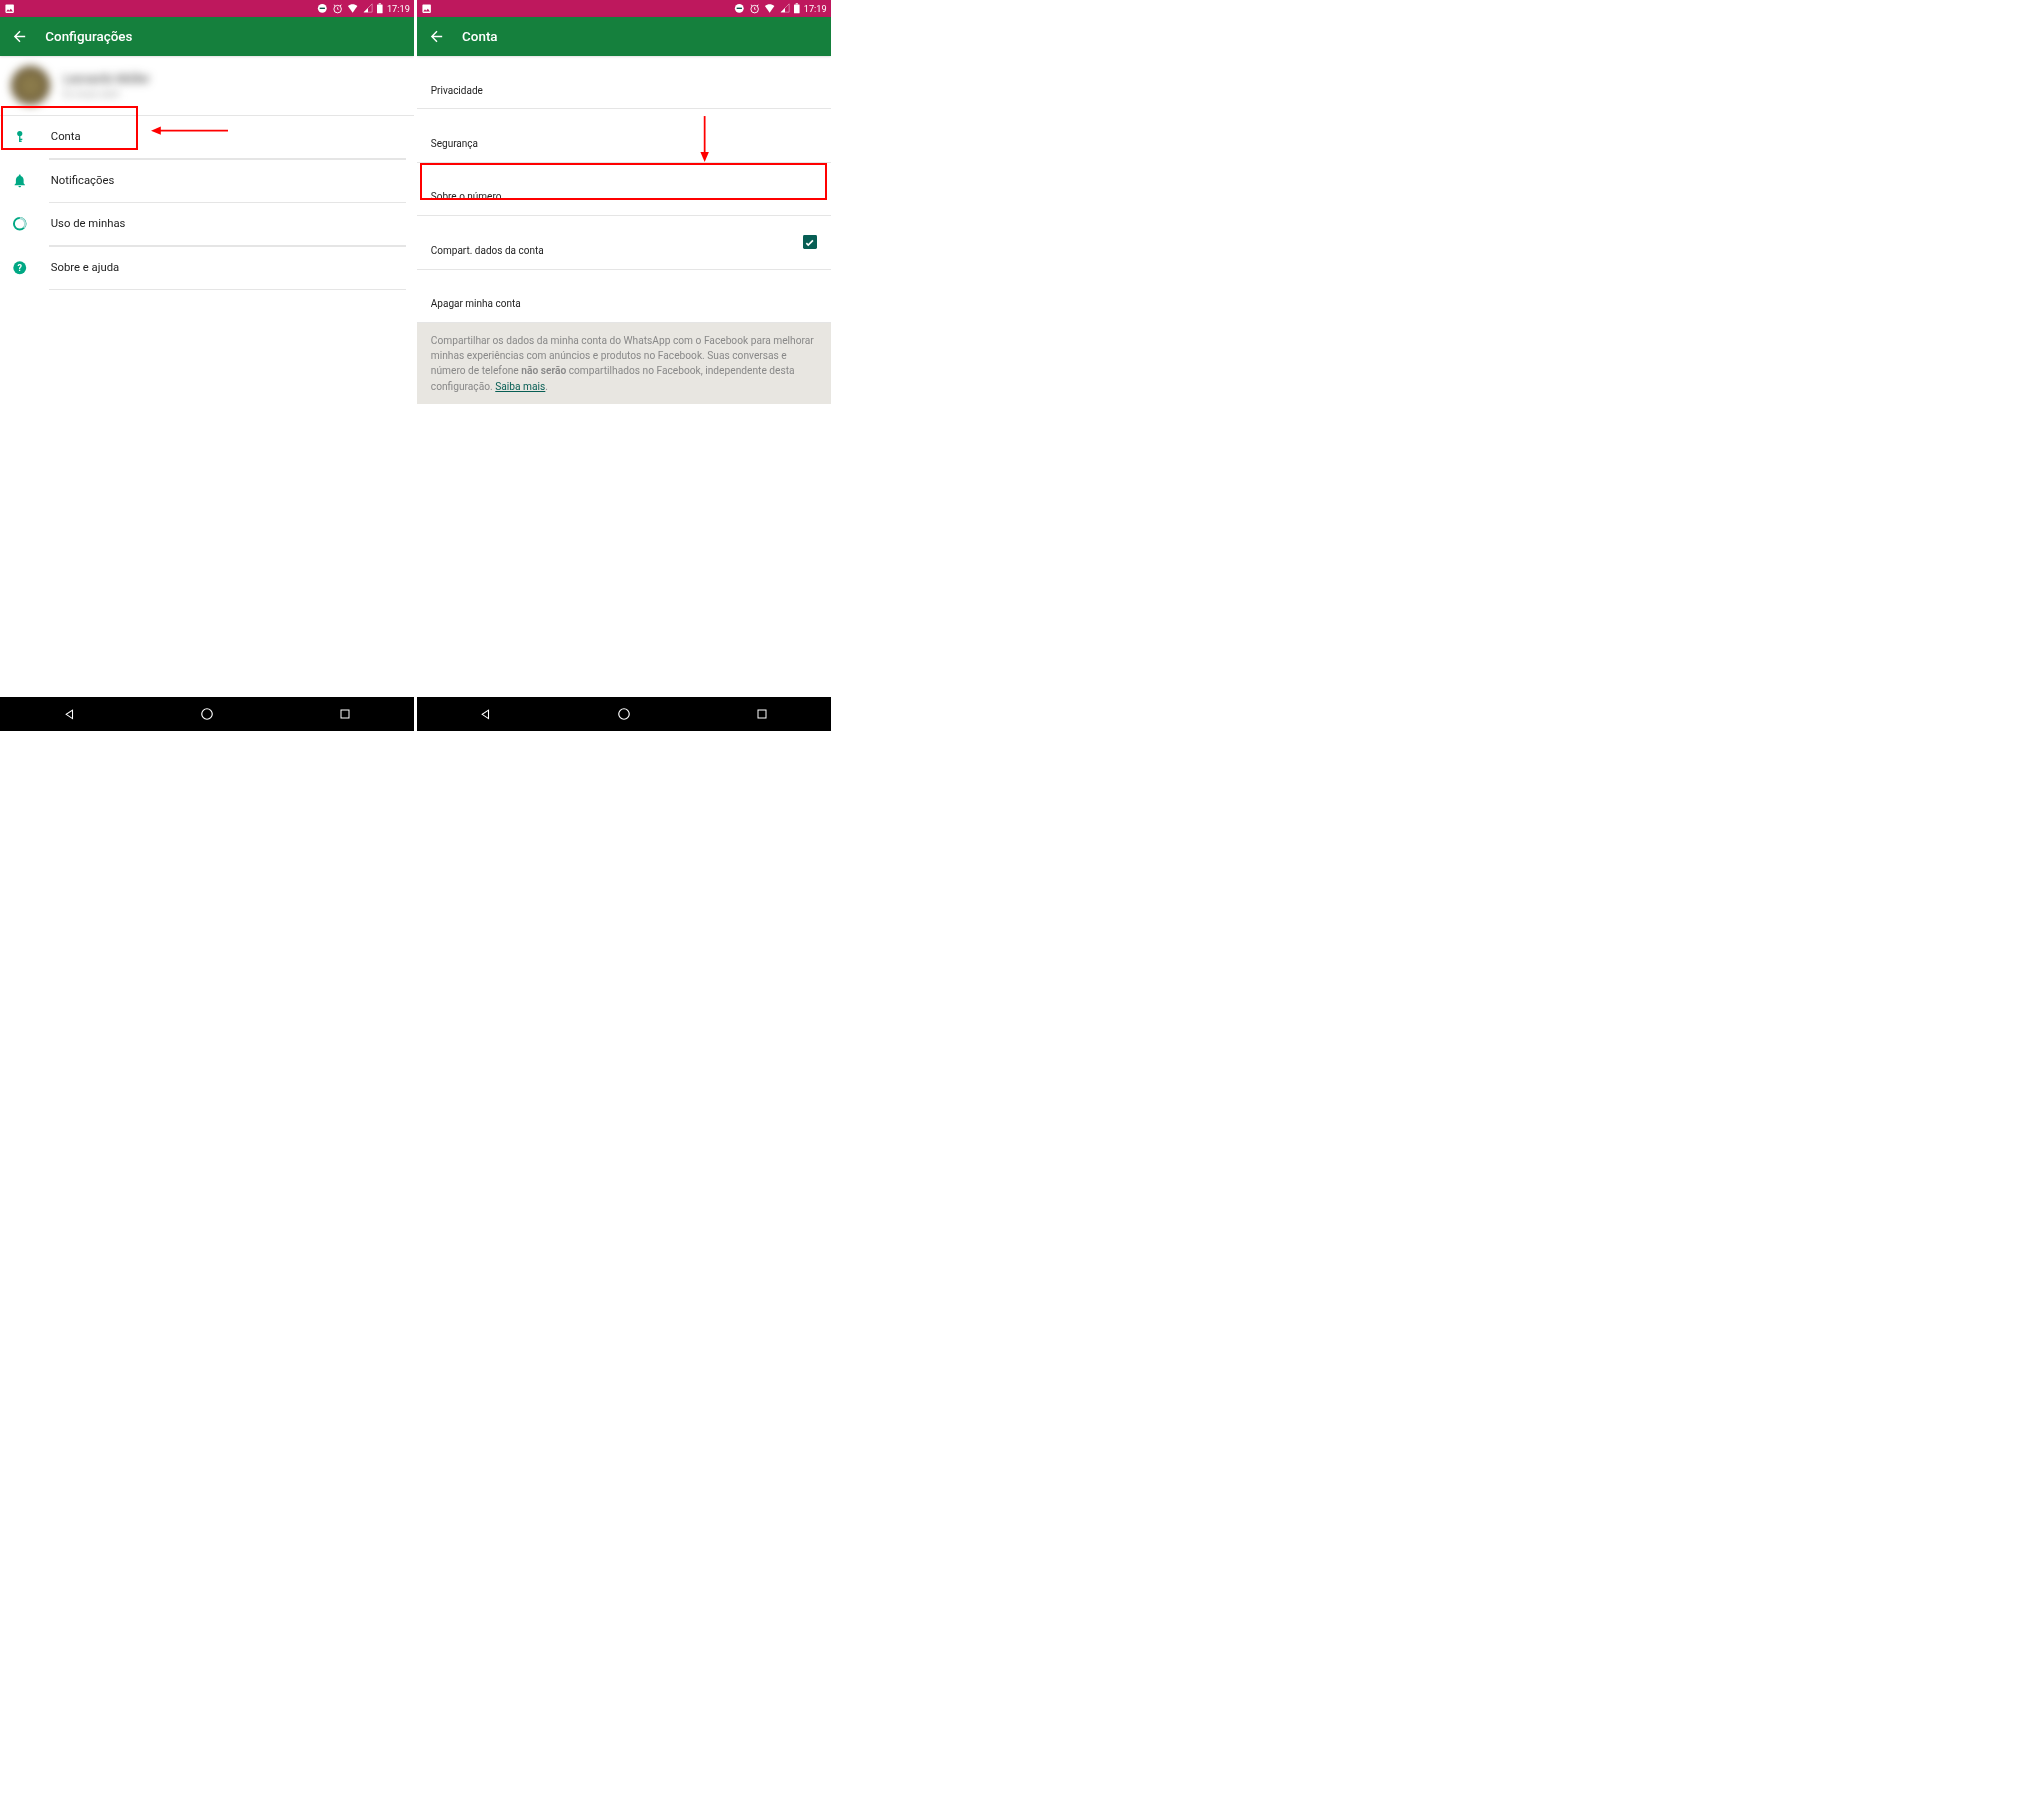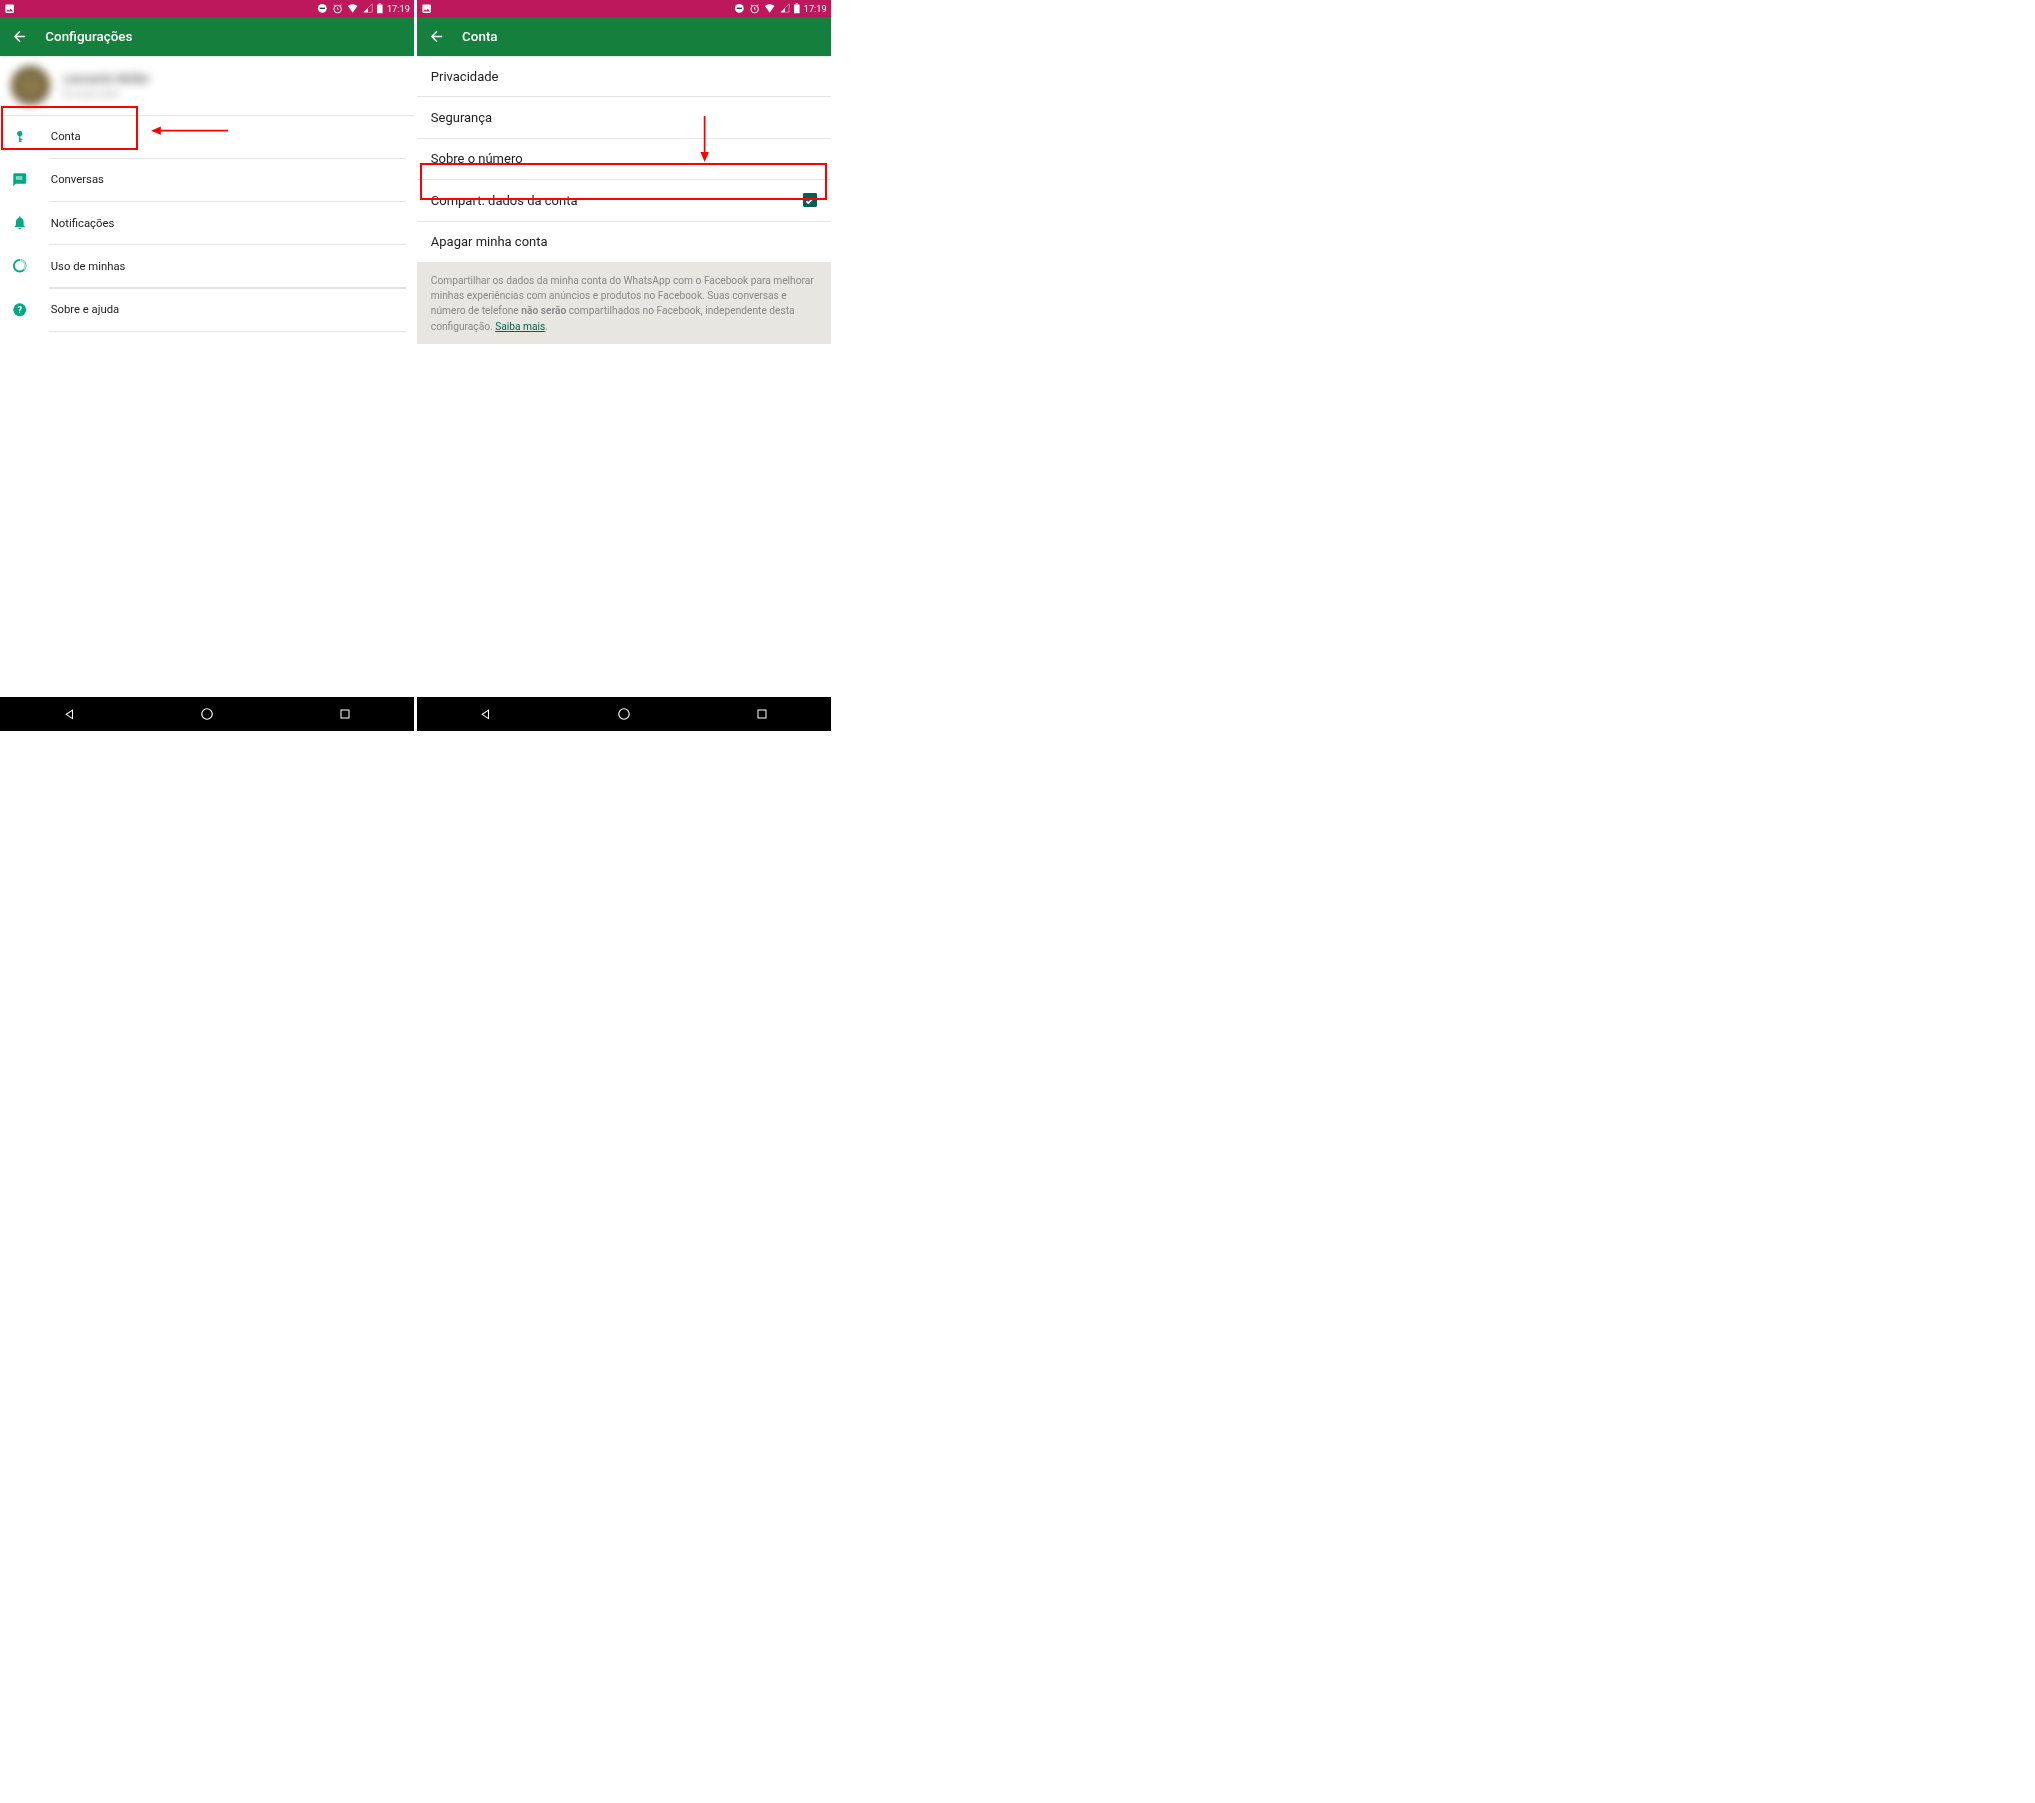--- a/index.html
+++ b/index.html
@@ -20,21 +20,21 @@
 .full-divider { height: 0.7px; background: #e5e5e5; }
 .settings-item { display: flex; align-items: center; padding: 12.7px 11.3px; gap: 22.5px; }
 .settings-icon { width: 17px; height: 17px; display: flex; align-items: center; justify-content: center; color: #075e54; flex-shrink: 0; }
 .settings-label { font-size: 11.3px; color: #222; }
 .highlight-box { border: 2.1px solid #ff0000; position: absolute; z-index: 10; pointer-events: none; }
 .highlight-left { top: 106px; left: 1.4px; width: 137px; height: 44px; }
 .arrow-left { position: absolute; top: 125px; left: 151px; z-index: 10; pointer-events: none; }
 .arrow-right { position: absolute; top: 116px; left: 282px; z-index: 10; pointer-events: none; }
 .highlight-right { top: 163px; left: 3.5px; width: 407px; height: 37px; }
 .account-item { padding: 12.7px 14px; border-bottom: 0.7px solid #e5e5e5; display: flex; align-items: center; justify-content: space-between; }
-.account-label { font-size: 13px; color: #222; }
+.account-label { font-size: 10px; color: #222; margin-top: 16px; }
 .checkbox { width: 14px; height: 14px; background: #075e54; border-radius: 1.4px; display: flex; align-items: center; justify-content: center; }
 .info-box { background: #e8e6e1; padding: 10px 14px; font-size: 10.2px; color: #888; line-height: 1.5; }
 .info-box strong { color: #888; font-weight: 600; }
 .saiba-mais { color: #075e54; text-decoration: underline; }
 .nav-bar { position: absolute; bottom: 0; left: 0; right: 0; height: 34px; background: #000; display: flex; align-items: center; justify-content: space-around; }
 .nav-btn { width: 17px; height: 17px; display: flex; align-items: center; justify-content: center; color: #fff; }
 svg { display: block; }
 </style>
 </head>
 <body>
@@ -94,30 +94,20 @@
           <circle cx="12" cy="7" r="4"></circle>
           <rect x="11" y="10" width="2" height="10"></rect>
           <rect x="11" y="15" width="5" height="2"></rect>
           <rect x="11" y="18" width="4" height="2"></rect>
         </svg>
     </div>
     <span class="settings-label">Conta</span>
   </div>
   <div class="divider"></div>
 
-  <div class="settings-item">
-    <div class="settings-icon">
-      <svg width="15.5" height="15.5" viewBox="0 0 24 24" fill="#00a884">
-          <path d="M20 2H4c-1.1 0-2 .9-2 2v18l4-4h14c1.1 0 2-.9 2-2V4c0-1.1-.9-2-2-2z"></path>
-          <rect x="6" y="7" width="10" height="1.5" fill="#fff"></rect>
-          <rect x="6" y="10" width="10" height="1.5" fill="#fff"></rect>
-        </svg>
-    </div>
-    <span class="settings-label">Conversas</span>
-  </div>
   <div class="divider"></div>
 
   <div class="settings-item">
     <div class="settings-icon">
       <svg width="15.5" height="15.5" viewBox="0 0 24 24" fill="#00a884">
           <path d="M12 22c1.1 0 2-.9 2-2h-4c0 1.1.9 2 2 2zm6-6v-5c0-3.07-1.63-5.64-4.5-6.32V4c0-.83-.67-1.5-1.5-1.5s-1.5.67-1.5 1.5v.68C7.64 5.36 6 7.92 6 11v5l-2 2v1h16v-1l-2-2z"></path>
         </svg>
     </div>
     <span class="settings-label">Notificações</span>
   </div>

